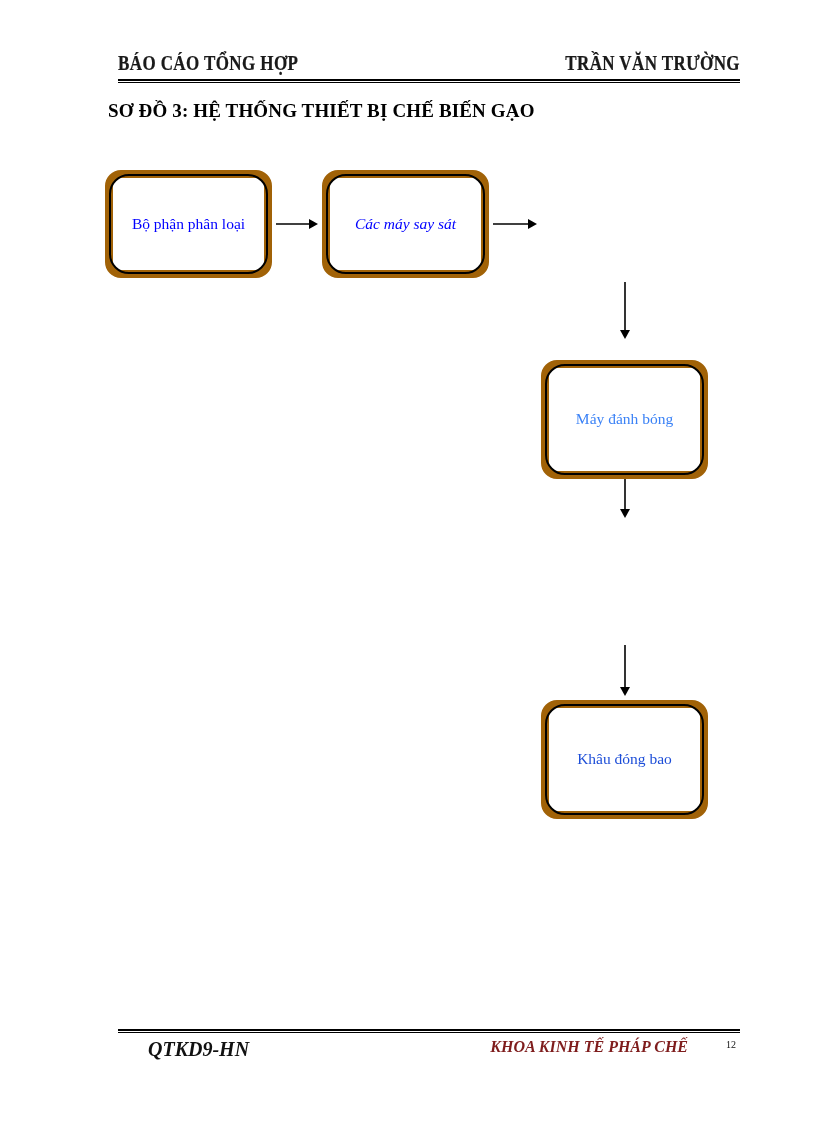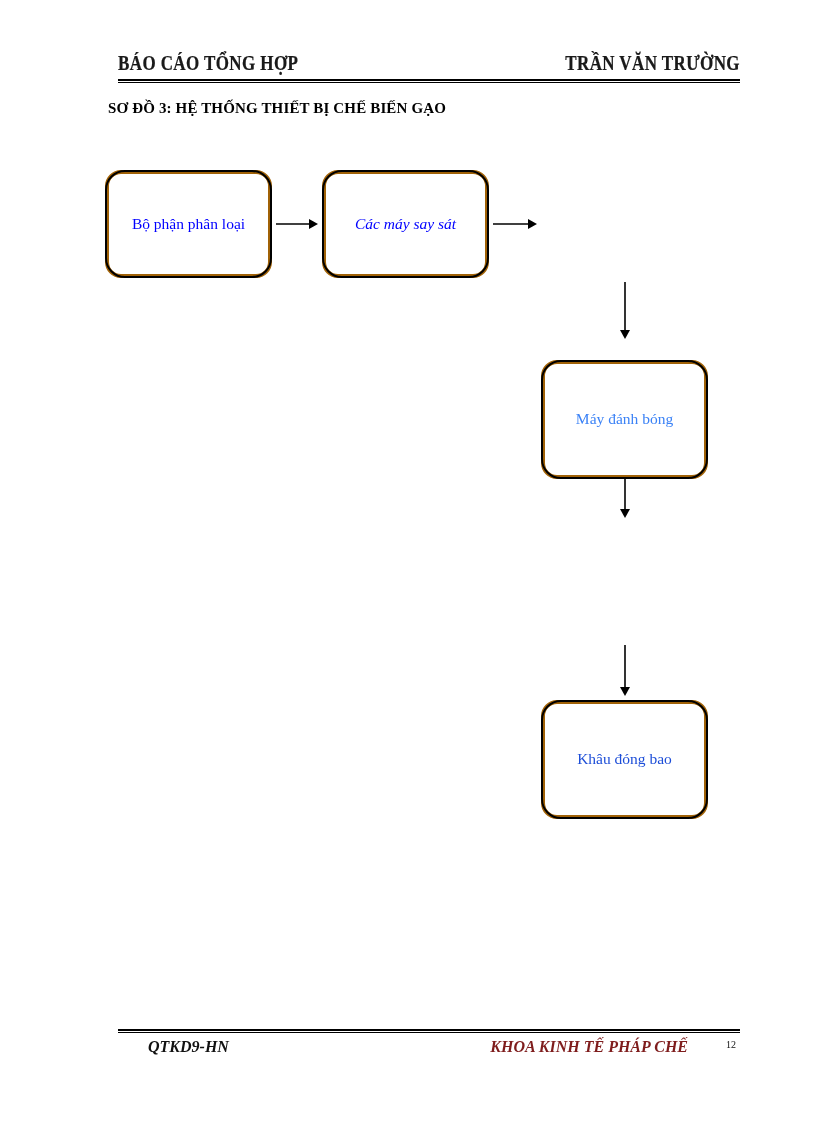--- a/index.html
+++ b/index.html
@@ -57,40 +57,40 @@
     width: 100%;
     height: 0;
     border-top: 1px solid #000000;
   }
 
   
   .section-title {
     position: absolute;
     left: 108px;
     top: 100px;
-    font-size: 15px;
+    font-size: 19px;
     font-weight: bold;
     color: #000000;
     letter-spacing: 0.15px;
     white-space: nowrap;
   }
 
   
   .flow {
     position: absolute;
     left: 0;
     top: 0;
     width: 816px;
     height: 1123px;
   }
   .node {
     position: absolute;
     box-sizing: border-box;
     background: #ffffff;
-    border: 4px solid #a16207;
+    border: 8px solid #a16207;
     border-radius: 16px;
     display: flex;
     align-items: center;
     justify-content: center;
     text-align: center;
     color: #0000ff;
     font-family: "Liberation Serif", "DejaVu Serif", serif;
     font-size: 15.5px;
     line-height: 1.35;
     z-index: 2;
@@ -137,21 +137,21 @@
     position: absolute;
     left: 118px;
     top: 1038px;
     width: 622px;
     height: 26px;
   }
   .footer-left {
     position: absolute;
     left: 30px;
     top: 0;
-    font-size: 16px;
+    font-size: 20px;
     font-style: italic;
     font-weight: bold;
     color: #111111;
     white-space: nowrap;
   }
   .footer-center {
     position: absolute;
     right: 52px;
     top: 0;
     font-size: 16px;

